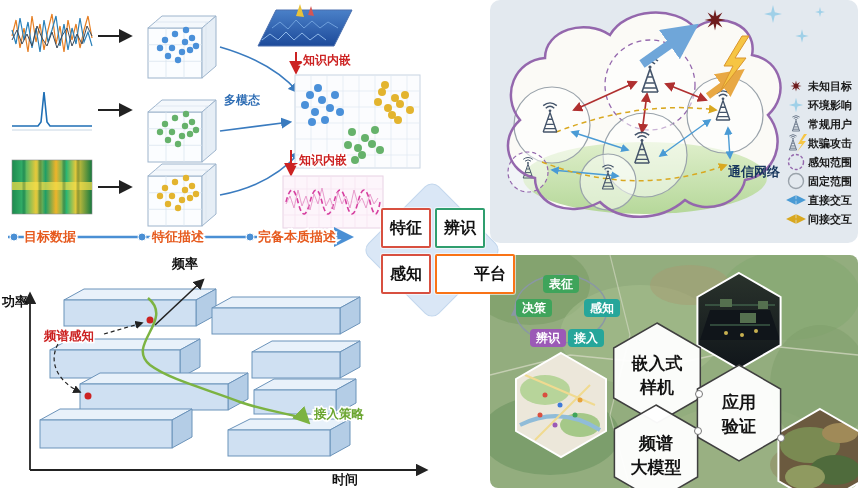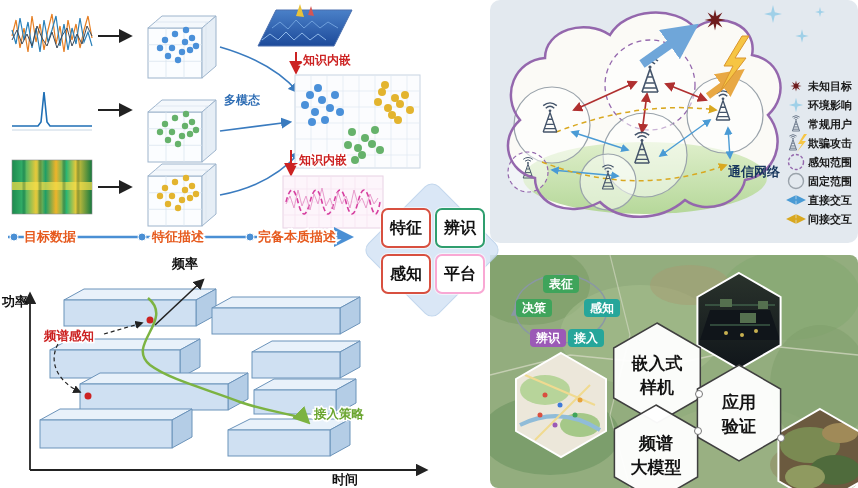--- a/index.html
+++ b/index.html
@@ -21,26 +21,26 @@
 
   
   .cub-top   { fill:#e8f1fa; stroke:#6b93ba; stroke-width:1; }
   .cub-side  { fill:#b4cde6; stroke:#6b93ba; stroke-width:1; }
   .cub-front { fill:#cfe0f2; stroke:#6b93ba; stroke-width:1; }
 
   
   .diamond-bg { position:absolute; left:382px; top:200px; width:98px; height:98px;
                 transform:rotate(45deg); background:#d4e3f5; opacity:.85;
                 border:1px solid #b8d0ea; border-radius:10px; }
-  .core-box { position:absolute; width:46px; height:36px; background:#fff; border-radius:7px;
+  .core-box { position:absolute; width:46px; height:36px; background:#fff; border-radius:2px;
               display:flex; align-items:center; justify-content:center;
               font-size:16px; font-weight:bold; color:#111; box-shadow:0 0 0 1px rgba(255,255,255,.6); }
   .b-red    { border:2px solid #d85040; }
   .b-green  { border:2px solid #2f9e6e; }
-  .b-purple { border:2px solid #f9a8d4; }
+  .b-purple { border:2px solid #f97316;padding-left:30px; }
 </style>
 </head>
 <body>
 
 <div id="figure">
 
   <svg class="quad" style="left:0;top:0" width="490" height="250" viewBox="0 0 490 250">
     <defs>
       <marker id="tl-mb" viewBox="0 0 10 10" refX="8" refY="5" markerWidth="7" markerHeight="7" orient="auto-start-reverse">
         <path d="M0,0 L10,5 L0,10 Z" fill="#222"></path>

